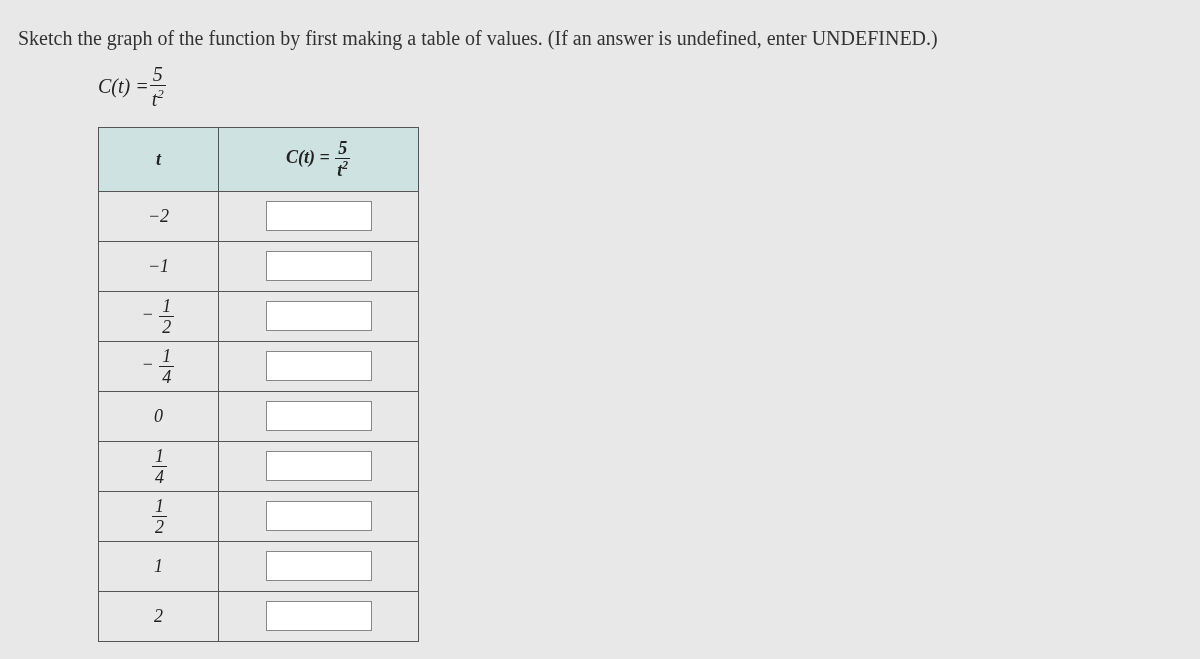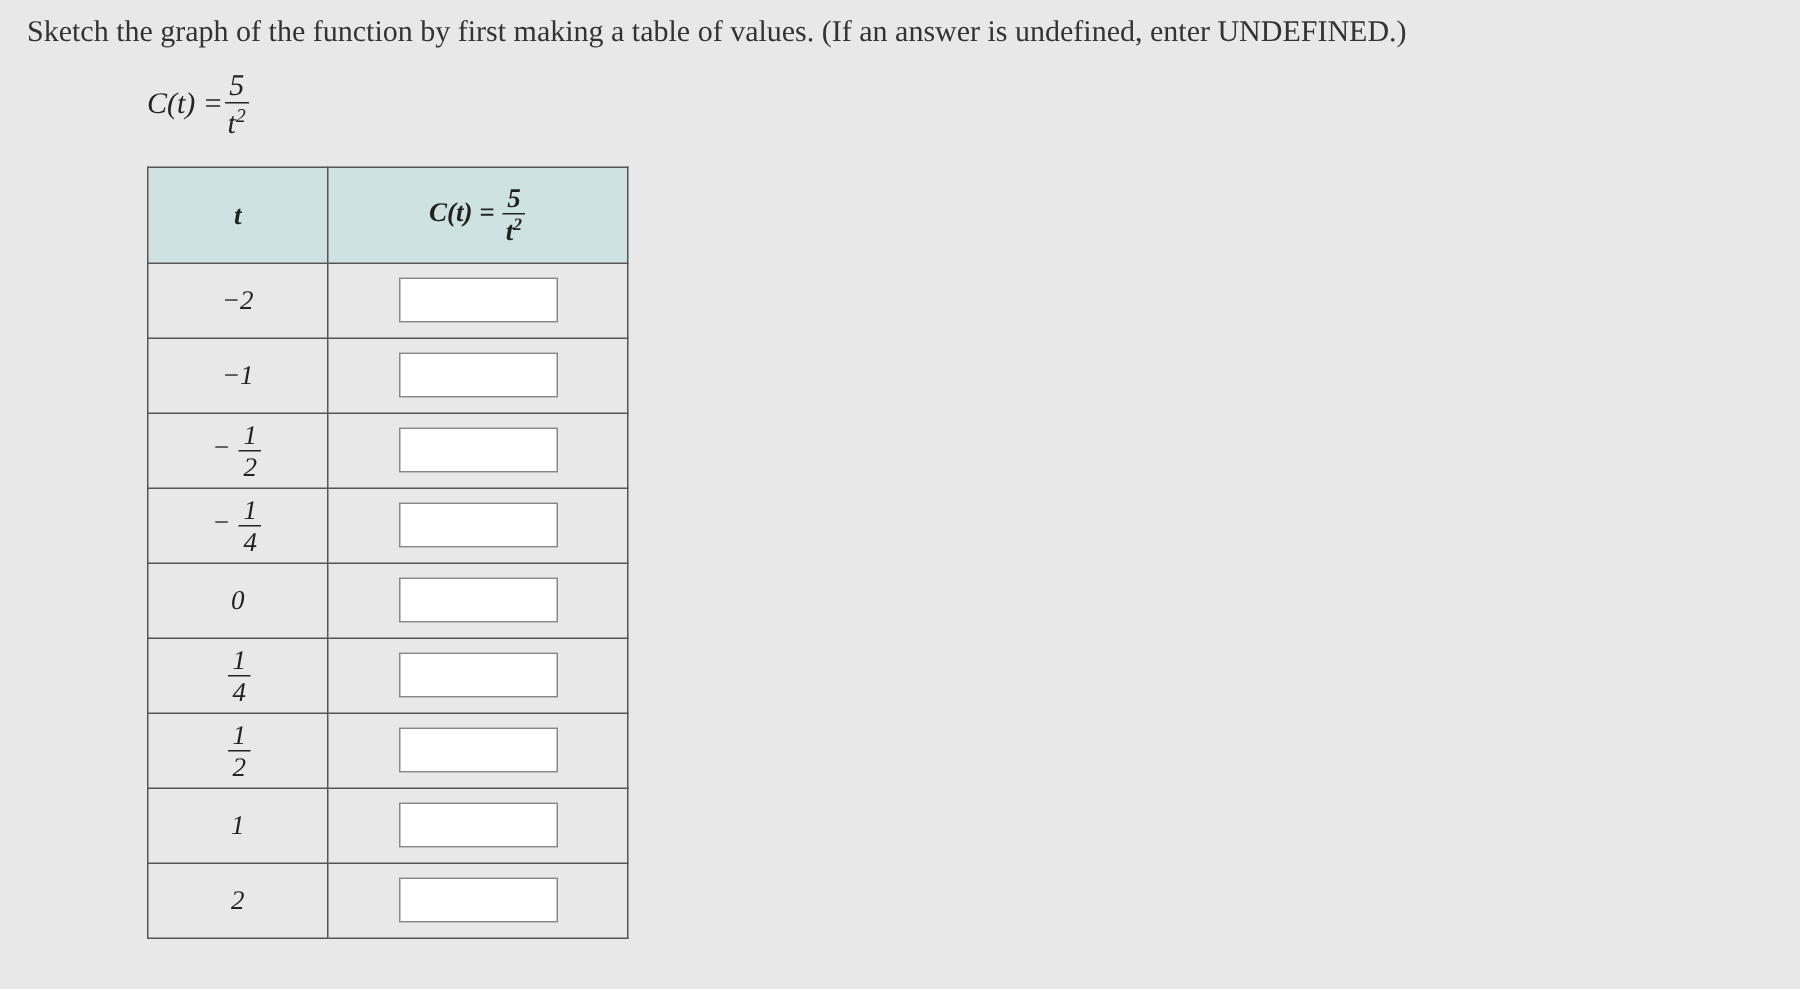--- a/index.html
+++ b/index.html
@@ -15,20 +15,21 @@
     overflow: hidden;
     position: relative;
   }
   .page {
     padding: 10px 18px;
   }
   .question-text {
     font-size: 20px;
     color: #333;
     margin-bottom: 14px;
+    margin-top: 17px;
   }
   .equation-row {
     display: flex;
     align-items: center;
     font-size: 20px;
     font-style: italic;
     color: #222;
     margin-left: 80px;
     margin-bottom: 18px;
   }

